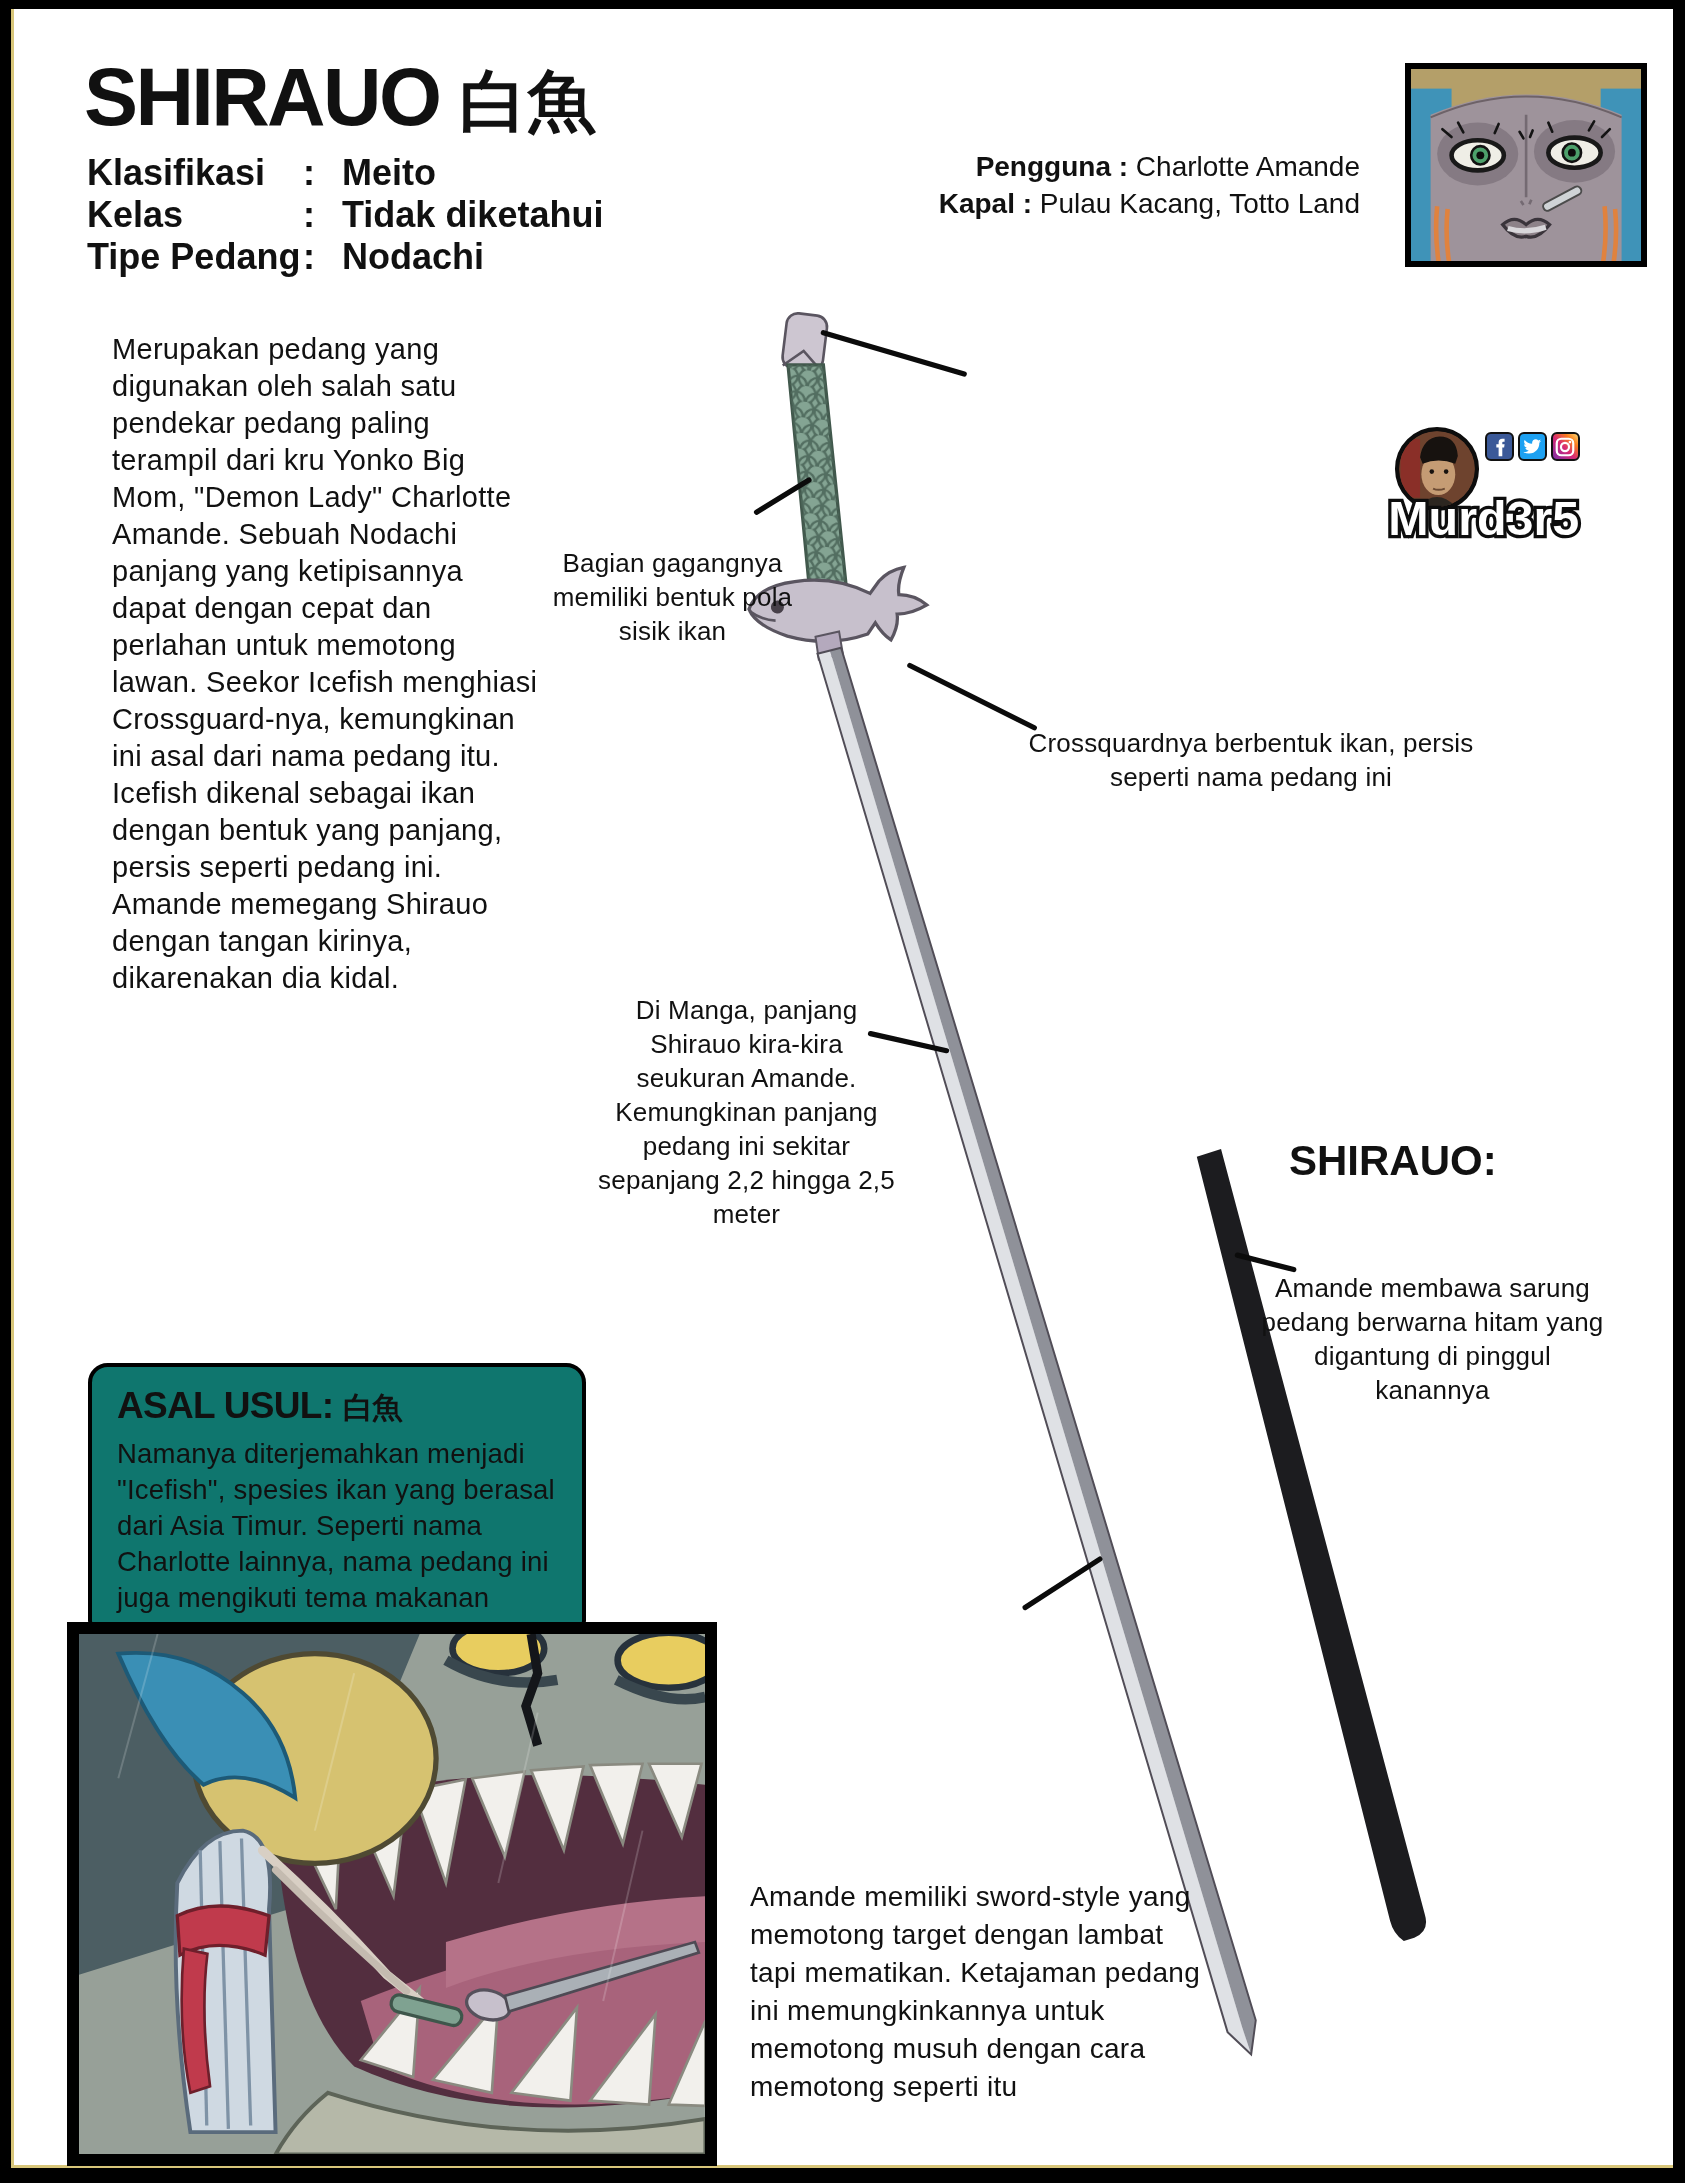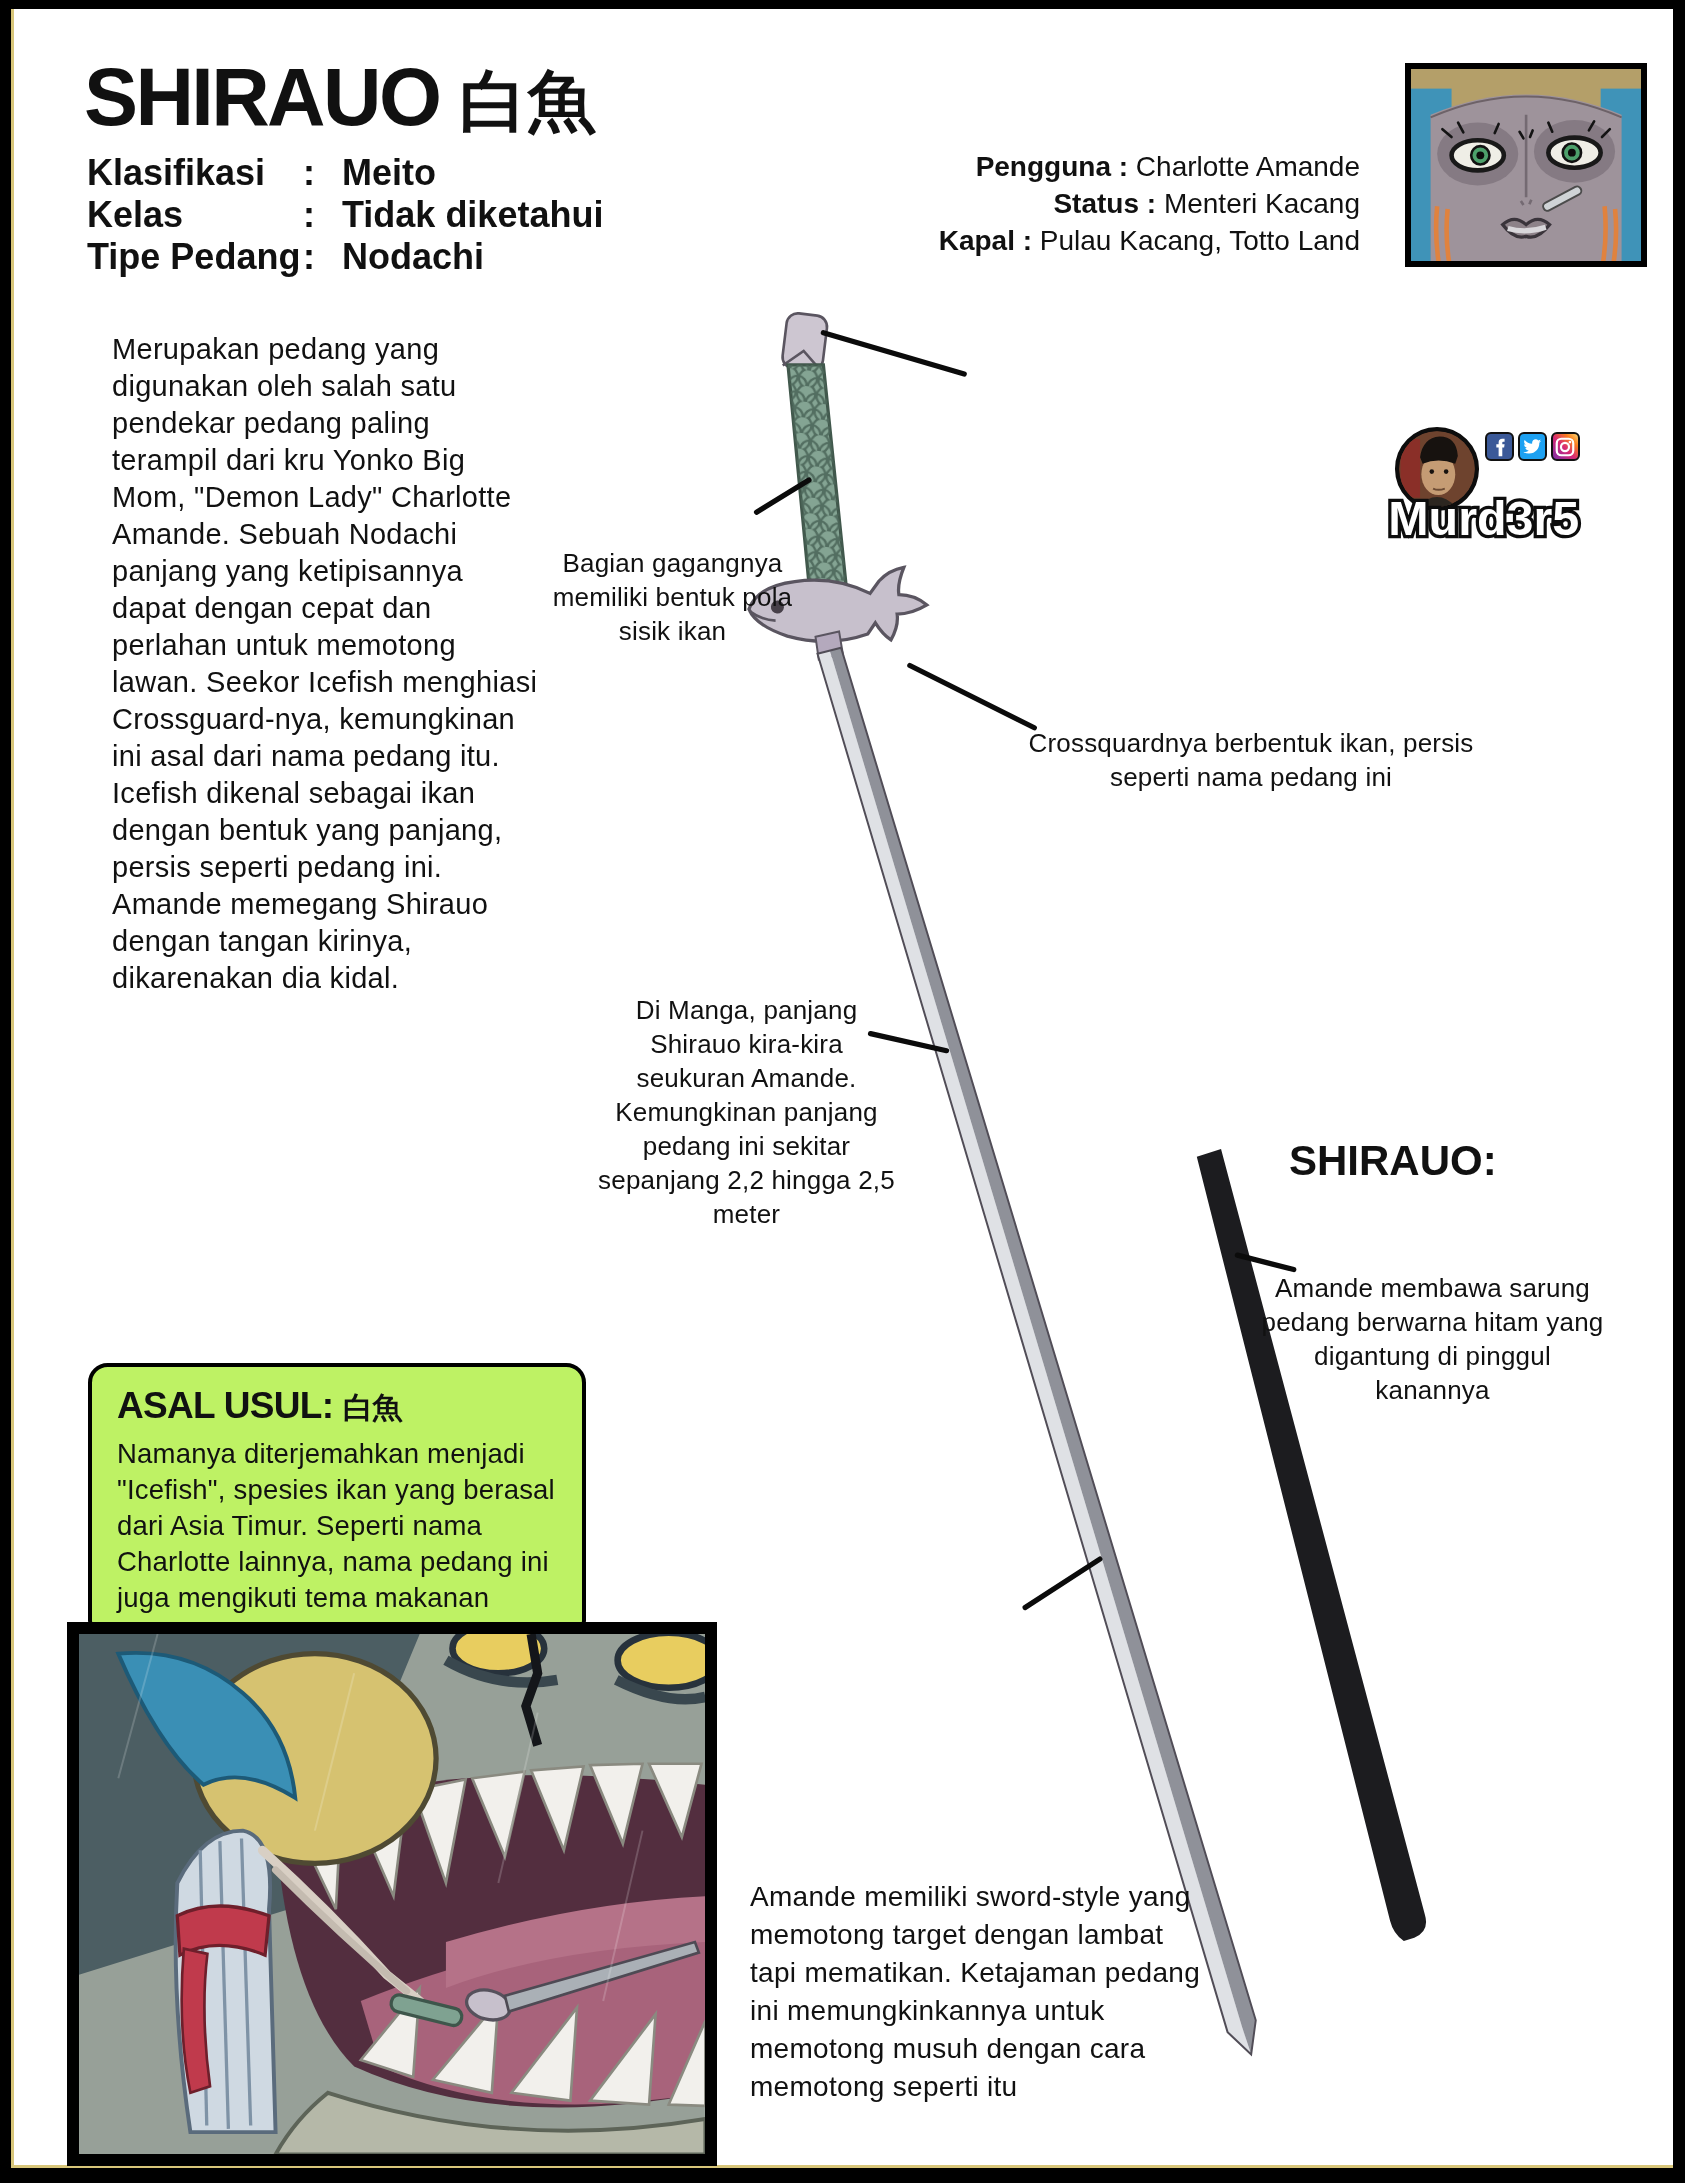--- a/index.html
+++ b/index.html
@@ -29,21 +29,21 @@
   
   .note{font-size:26px;line-height:34px;text-align:center;letter-spacing:0.2px;}
   .n1{left:1012px;top:328px;width:419px;}
   .n2{left:529px;top:505px;width:265px;margin-top:32px;}
   .n3{left:1017px;top:717px;width:446px;}
   .n4{left:585px;top:984px;width:301px;}
   .n5{left:1250px;top:1262px;width:343px;}
   .n6{left:725px;top:1566px;width:341px;}
   .sarung{left:1278px;top:1128px;font-size:42px;font-weight:800;letter-spacing:0px;}
   
-  .origin{left:77px;top:1354px;width:498px;box-sizing:border-box;border:4.6px solid #000;border-radius:19.7px;padding:18.3px 21px 19.7px 25px;background:#bef264;}
+  .origin{left:77px;top:1354px;width:498px;box-sizing:border-box;border:4.6px solid #000;border-radius:19.7px;padding:18.3px 21px 19.7px 25px;background:#0f766e;}
   .origin .oh{font-size:37px;font-weight:800;letter-spacing:-0.7px;}
   .origin .oh .kanji{font-size:30px;font-weight:700;}
   .origin .ob{margin-top:6.6px;font-size:27.5px;line-height:36px;letter-spacing:0.2px;}
   
   .stylepara{left:739px;top:1869px;width:452px;font-size:28px;line-height:38px;letter-spacing:0.3px;}
   
   .anime{left:56px;top:1613px;width:650px;height:544px;background:#000;padding:11.8px;box-sizing:border-box;}
   .anime svg{width:100%;height:100%;display:block;}
   
   .wm-avatar{left:1383px;top:417px;width:86px;height:86px;}
@@ -141,23 +141,20 @@
     <div class="row">
       <span>Tipe Pedang</span>
       <span>:</span>
       <span>Nodachi</span>
     </div>
   </div>
 
   <div class="abs owner">
     <div>
       <b><span>Pengguna</span><span> : </span></b><span>Charlotte Amande</span>
-    </div>
-    <div>
-      <b><span>Status</span><span> : </span></b><span>Menteri Kacang</span>
     </div>
     <div>
       <b><span>Kapal</span><span> : </span></b><span>Pulau Kacang, Totto Land</span>
     </div>
   </div>
 
   <div class="abs portrait">
     <svg viewBox="0 0 352 294" preserveAspectRatio="none">
       <rect width="352" height="294" fill="#b49f69"></rect>
       <rect x="0" y="30" width="62" height="264" fill="#3f93b8"></rect>

